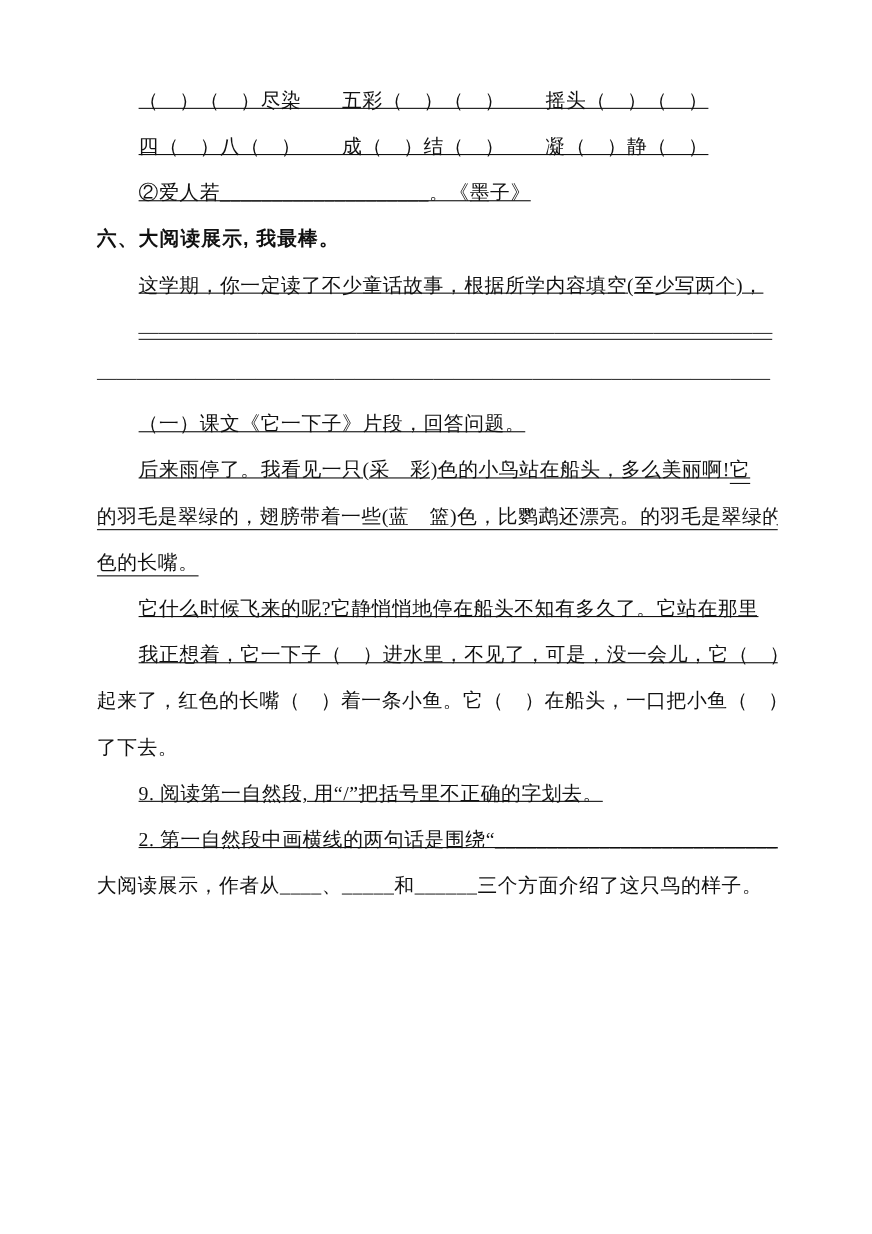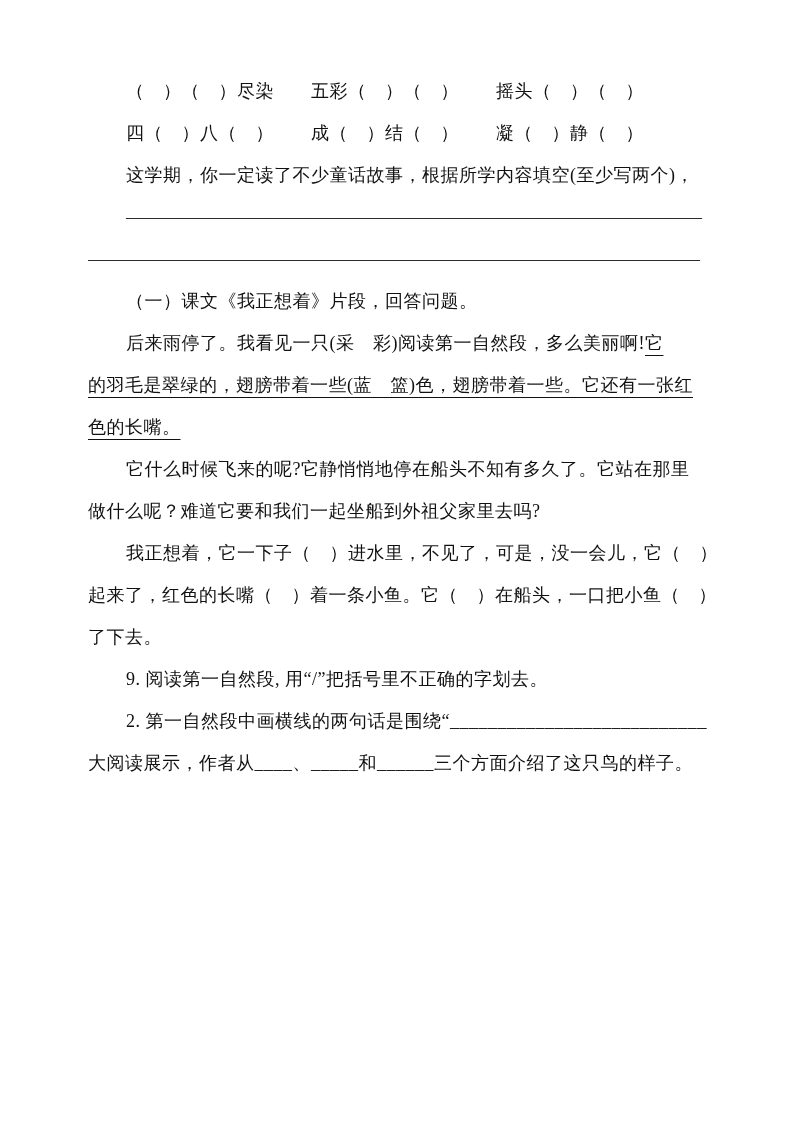--- a/index.html
+++ b/index.html
@@ -15,50 +15,51 @@
     font-size: 18px;
     overflow: hidden;
   }
   .ln {
     height: 42px;
     line-height: 42px;
     white-space: nowrap;
     overflow: hidden;
     letter-spacing: 0.5px;
   }
-  .ind { padding-left: 38px; }
+  .ind { padding-left: 38px; text-decoration: underline; }
   .bold {
     font-weight: 700;
     font-family: "Liberation Sans", "DejaVu Sans", sans-serif;
     letter-spacing: 1px;
   }
   .ul, .ul span { text-decoration: underline; text-underline-offset: 6px; }
   .dash { letter-spacing: 0; color: #222; }
 </style>
 </head>
 <body>
 
 <div class="page">
 
   <p class="ln ind">（　）（　）尽染　　五彩（　）（　）　　摇头（　）（　）</p>
   <p class="ln ind">四（　）八（　）　　成（　）结（　）　　凝（　）静（　）</p>
 
+  <p class="ln ind">②爱人若____________________。《墨子》</p>
 
+  <p class="ln bold">六、大阅读展示, 我最棒。</p>
   <p class="ln ind">这学期，你一定读了不少童话故事，根据所学内容填空(至少写两个)，</p>
   <p class="ln ind dash">————————————————————————————————</p>
   <p class="ln dash">——————————————————————————————————</p>
 
-  <p class="ln ind">（一）课文《我正想着》片段，回答问题。</p>
+  <p class="ln ind">（一）课文《它一下子》片段，回答问题。</p>
 
-  <p class="ln ind"><span>后来雨停了。我看见一只(采　彩)阅读第一自然段，多么美丽啊!</span><span class="ul">它</span></p>
-  <p class="ln ul">的羽毛是翠绿的，翅膀带着一些(蓝　篮)色，翅膀带着一些。它还有一张红</p>
+  <p class="ln ind"><span>后来雨停了。我看见一只(采　彩)色的小鸟站在船头，多么美丽啊!</span><span class="ul">它</span></p>
+  <p class="ln ul">的羽毛是翠绿的，翅膀带着一些(蓝　篮)色，比鹦鹉还漂亮。的羽毛是翠绿的</p>
   <p class="ln"><span class="ul">色的长嘴。</span></p>
 
   <p class="ln ind">它什么时候飞来的呢?它静悄悄地停在船头不知有多久了。它站在那里</p>
-  <p class="ln">做什么呢？难道它要和我们一起坐船到外祖父家里去吗?</p>
   <p class="ln ind">我正想着，它一下子（　）进水里，不见了，可是，没一会儿，它（　）</p>
   <p class="ln">起来了，红色的长嘴（　）着一条小鱼。它（　）在船头，一口把小鱼（　）</p>
   <p class="ln">了下去。</p>
 
   <p class="ln ind">9. 阅读第一自然段, 用“/”把括号里不正确的字划去。</p>
   <p class="ln ind">2. 第一自然段中画横线的两句话是围绕“____________________________”这</p>
   <p class="ln">大阅读展示，作者从____、_____和______三个方面介绍了这只鸟的样子。</p>
 
 </div>
 

